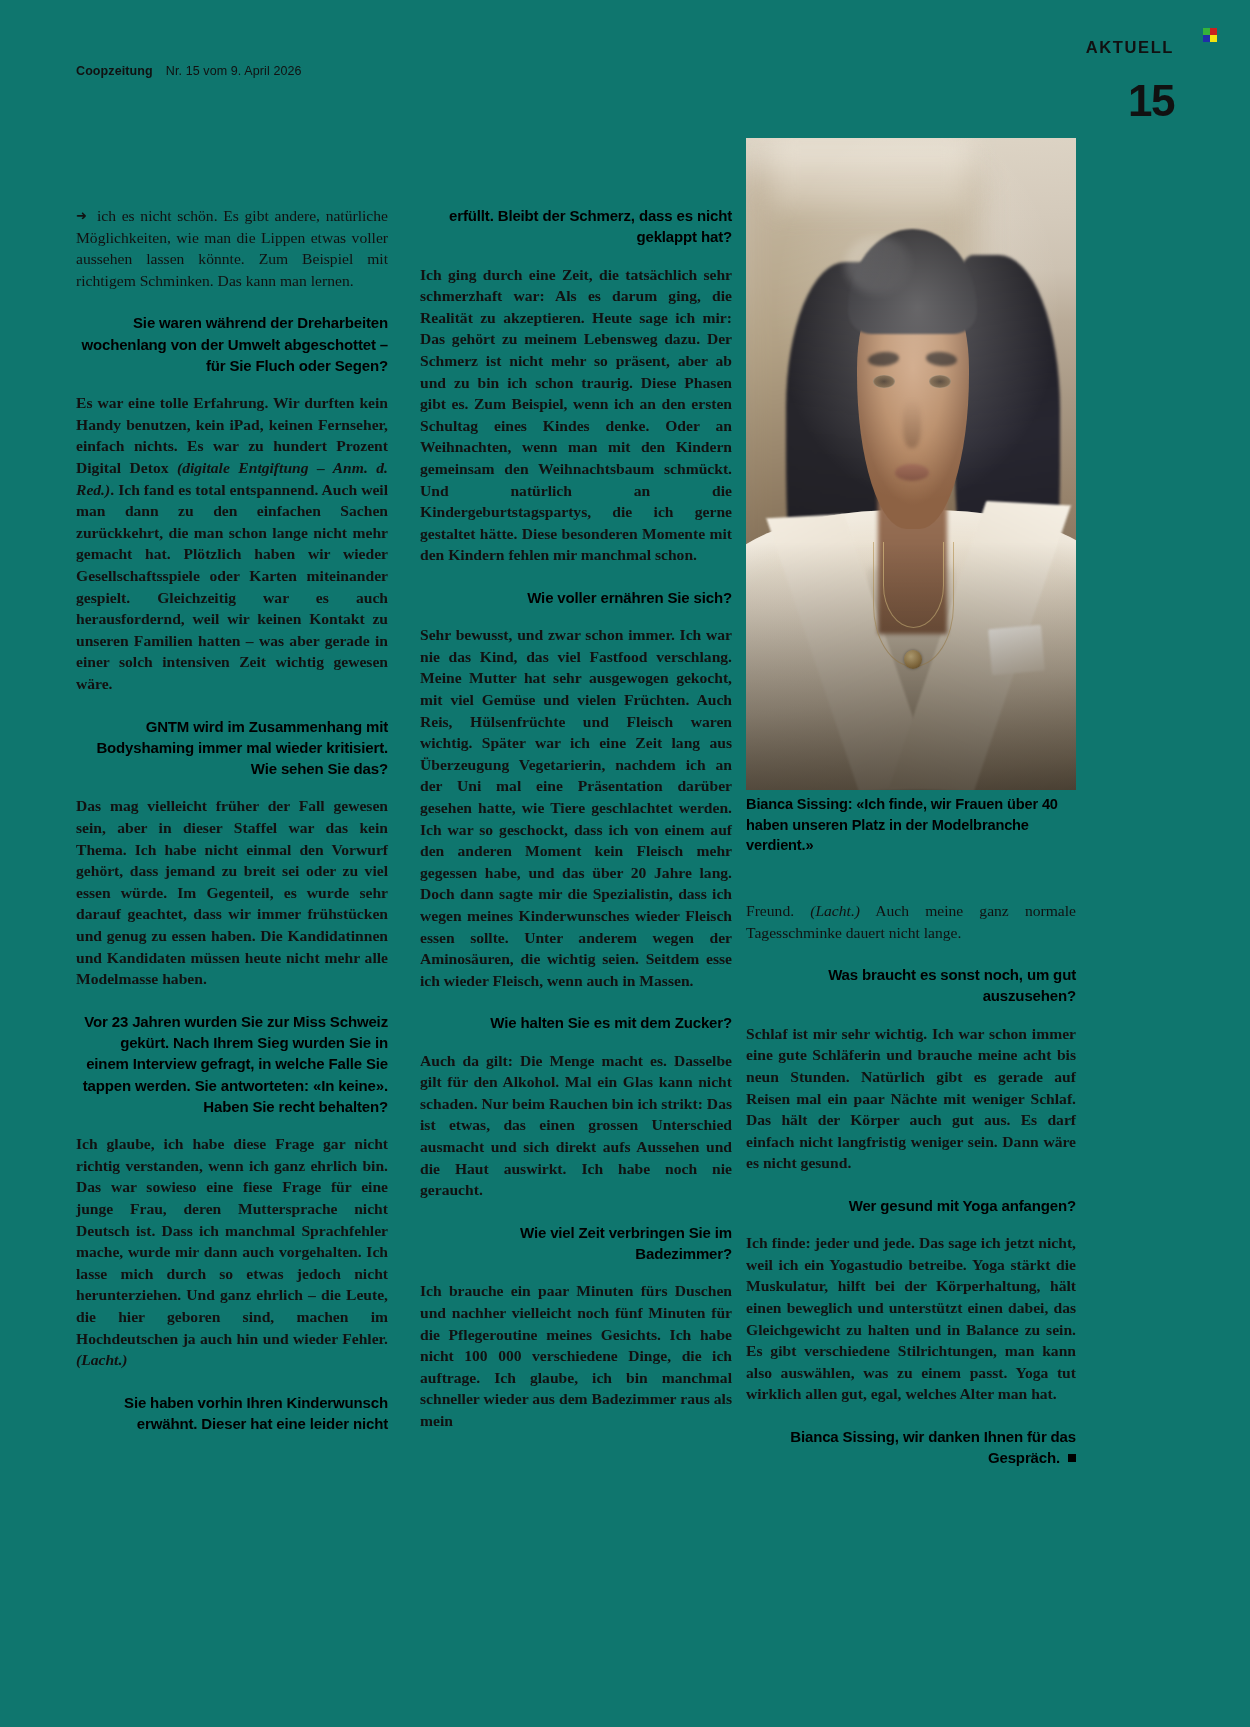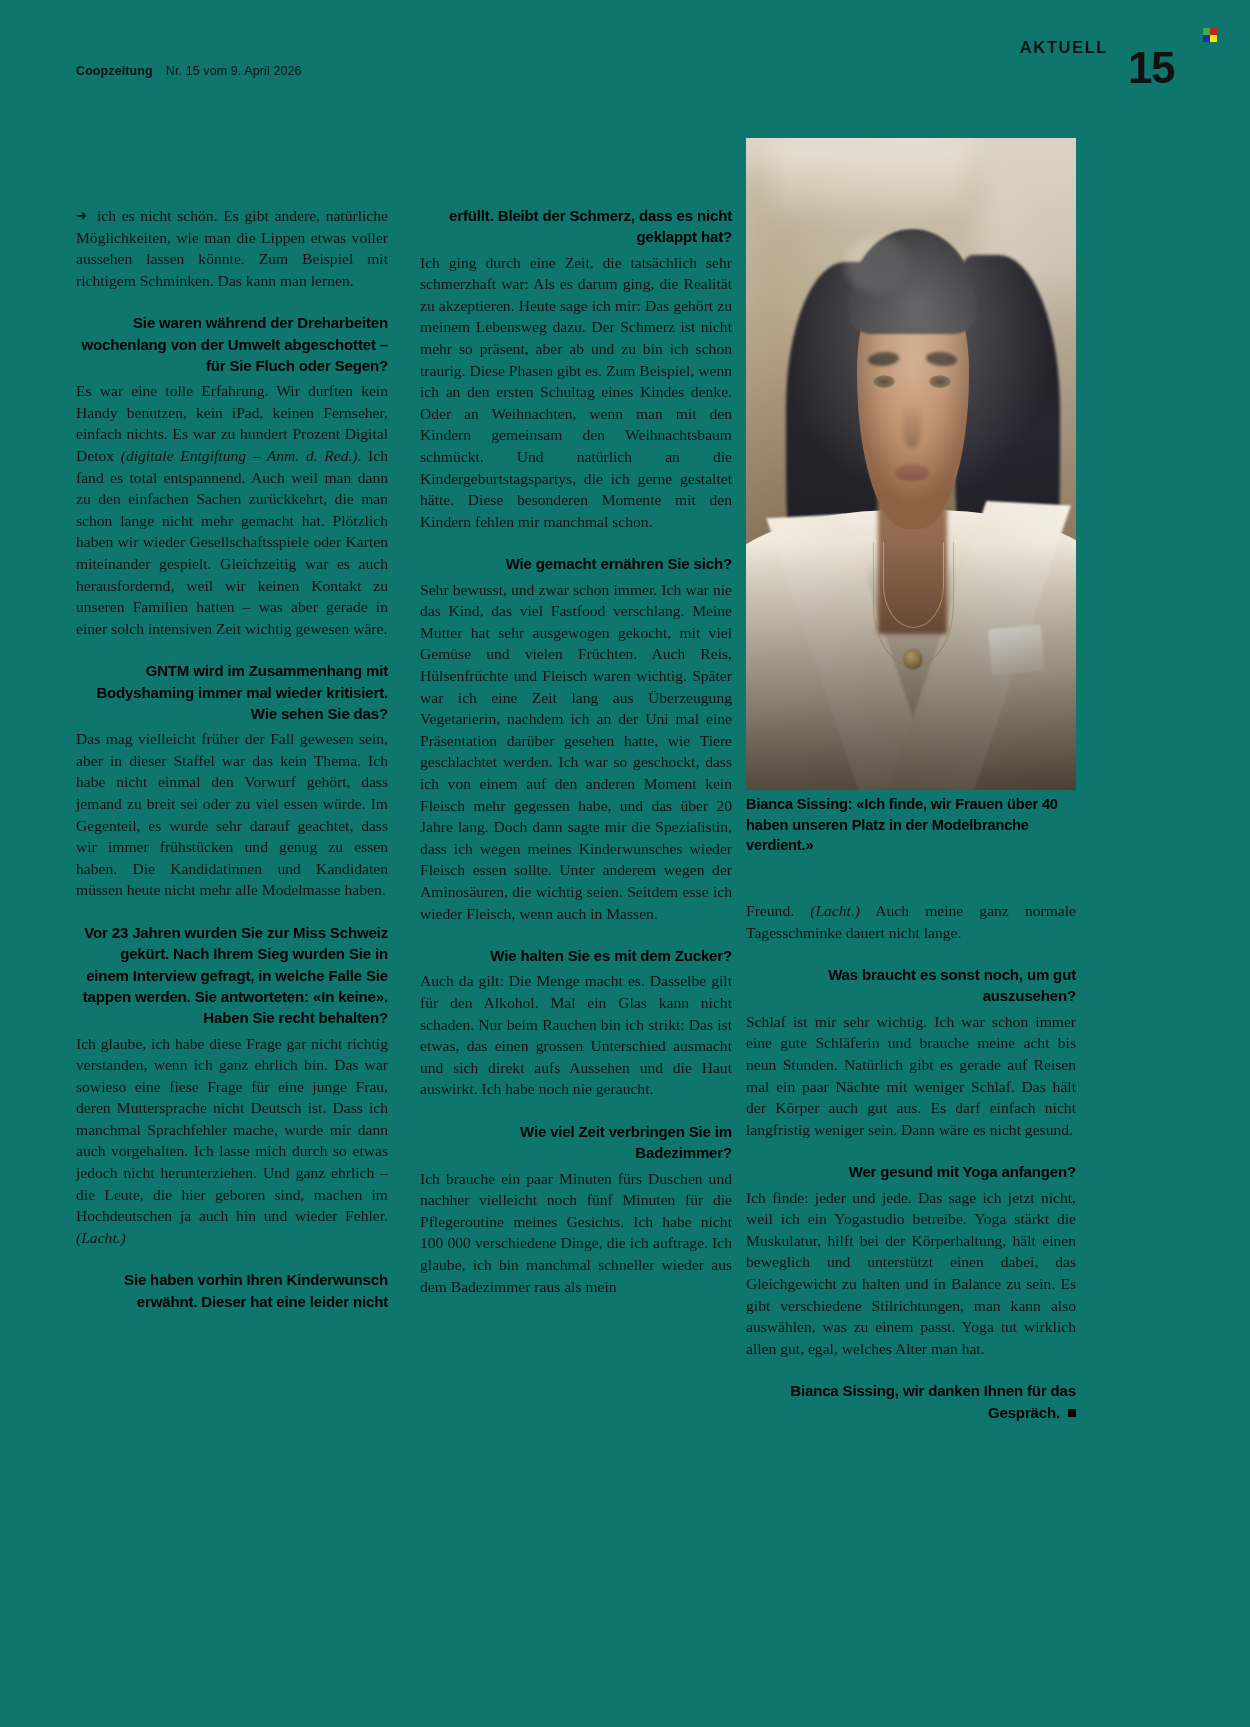--- a/index.html
+++ b/index.html
@@ -60,23 +60,24 @@
     margin-right: 13px;
   }
   .masthead-left .issue {
     font-weight: 400;
   }
   .masthead-right {
     position: absolute;
     right: 0;
     top: -14px;
     display: flex;
-    align-items: flex-start;
-    gap: 20px;
+    align-items: flex-end;
+    gap: 14px;
     font-family: "Liberation Sans", "DejaVu Sans", sans-serif;
+    flex-direction: column;
   }
   .rubric {
     font-weight: 700;
     font-size: 16.5px;
     letter-spacing: 1.6px;
     color: #111;
     position: relative;
     top: -8px;
   }
   .folio {
@@ -120,21 +121,21 @@
     margin: 21px 0 0 0;
     font-family: "Liberation Sans", "DejaVu Sans", sans-serif;
     font-weight: 700;
     font-size: 15px;
     line-height: 21.3px;
     letter-spacing: -0.15px;
     color: #000;
     text-align: right;
   }
   .q.first { margin-top: 0; }
-  .q + p.body { margin-top: 4px; }
+  .q + p.body { margin-top: 16px; font-weight: bold; }
 
   em.note {
     font-style: italic;
   }
 
   .dingbat {
     font-family: "DejaVu Sans", sans-serif;
     font-size: 13px;
     padding-right: 10px;
     vertical-align: 1px;
@@ -483,21 +484,21 @@
       <p class="q">Vor 23 Jahren wurden Sie zur Miss Schweiz gekürt. Nach Ihrem Sieg wurden Sie in einem Interview gefragt, in welche Falle Sie tappen werden. Sie antworteten: «In keine». Haben Sie recht behalten?</p>
       <p class="body"><span>Ich glaube, ich habe diese Frage gar nicht richtig verstanden, wenn ich ganz ehrlich bin. Das war sowieso eine fiese Frage für eine junge Frau, deren Muttersprache nicht Deutsch ist. Dass ich manchmal Sprachfehler mache, wurde mir dann auch vorgehalten. Ich lasse mich durch so etwas jedoch nicht herunterziehen. Und ganz ehrlich – die Leute, die hier geboren sind, machen im Hochdeutschen ja auch hin und wieder Fehler. </span><em class="note">(Lacht.)</em></p>
 
       <p class="q">Sie haben vorhin Ihren Kinderwunsch erwähnt. Dieser hat eine leider nicht</p>
     </div>
 
     <div class="col col-2">
       <p class="q first">erfüllt. Bleibt der Schmerz, dass es nicht geklappt hat?</p>
       <p class="body">Ich ging durch eine Zeit, die tatsächlich sehr schmerzhaft war: Als es darum ging, die Realität zu akzeptieren. Heute sage ich mir: Das gehört zu meinem Lebensweg dazu. Der Schmerz ist nicht mehr so präsent, aber ab und zu bin ich schon traurig. Diese Phasen gibt es. Zum Beispiel, wenn ich an den ersten Schultag eines Kindes denke. Oder an Weihnachten, wenn man mit den Kindern gemeinsam den Weihnachtsbaum schmückt. Und natürlich an die Kindergeburtstagspartys, die ich gerne gestaltet hätte. Diese besonderen Momente mit den Kindern fehlen mir manchmal schon.</p>
 
-      <p class="q">Wie gemacht ernähren Sie sich?</p>
+      <p class="q">Wie voller ernähren Sie sich?</p>
       <p class="body">Sehr bewusst, und zwar schon immer. Ich war nie das Kind, das viel Fastfood verschlang. Meine Mutter hat sehr ausgewogen gekocht, mit viel Gemüse und vielen Früchten. Auch Reis, Hülsenfrüchte und Fleisch waren wichtig. Später war ich eine Zeit lang aus Überzeugung Vegetarierin, nachdem ich an der Uni mal eine Präsentation darüber gesehen hatte, wie Tiere geschlachtet werden. Ich war so geschockt, dass ich von einem auf den anderen Moment kein Fleisch mehr gegessen habe, und das über 20 Jahre lang. Doch dann sagte mir die Spezialistin, dass ich wegen meines Kinderwunsches wieder Fleisch essen sollte. Unter anderem wegen der Aminosäuren, die wichtig seien. Seitdem esse ich wieder Fleisch, wenn auch in Massen.</p>
 
       <p class="q">Wie halten Sie es mit dem Zucker?</p>
       <p class="body">Auch da gilt: Die Menge macht es. Dasselbe gilt für den Alkohol. Mal ein Glas kann nicht schaden. Nur beim Rauchen bin ich strikt: Das ist etwas, das einen grossen Unterschied ausmacht und sich direkt aufs Aussehen und die Haut auswirkt. Ich habe noch nie geraucht.</p>
 
       <p class="q">Wie viel Zeit verbringen Sie im Badezimmer?</p>
       <p class="body">Ich brauche ein paar Minuten fürs Duschen und nachher vielleicht noch fünf Minuten für die Pflegeroutine meines Gesichts. Ich habe nicht 100 000 verschiedene Dinge, die ich auftrage. Ich glaube, ich bin manchmal schneller wieder aus dem Badezimmer raus als mein</p>
     </div>
 
     <div class="col col-3">

